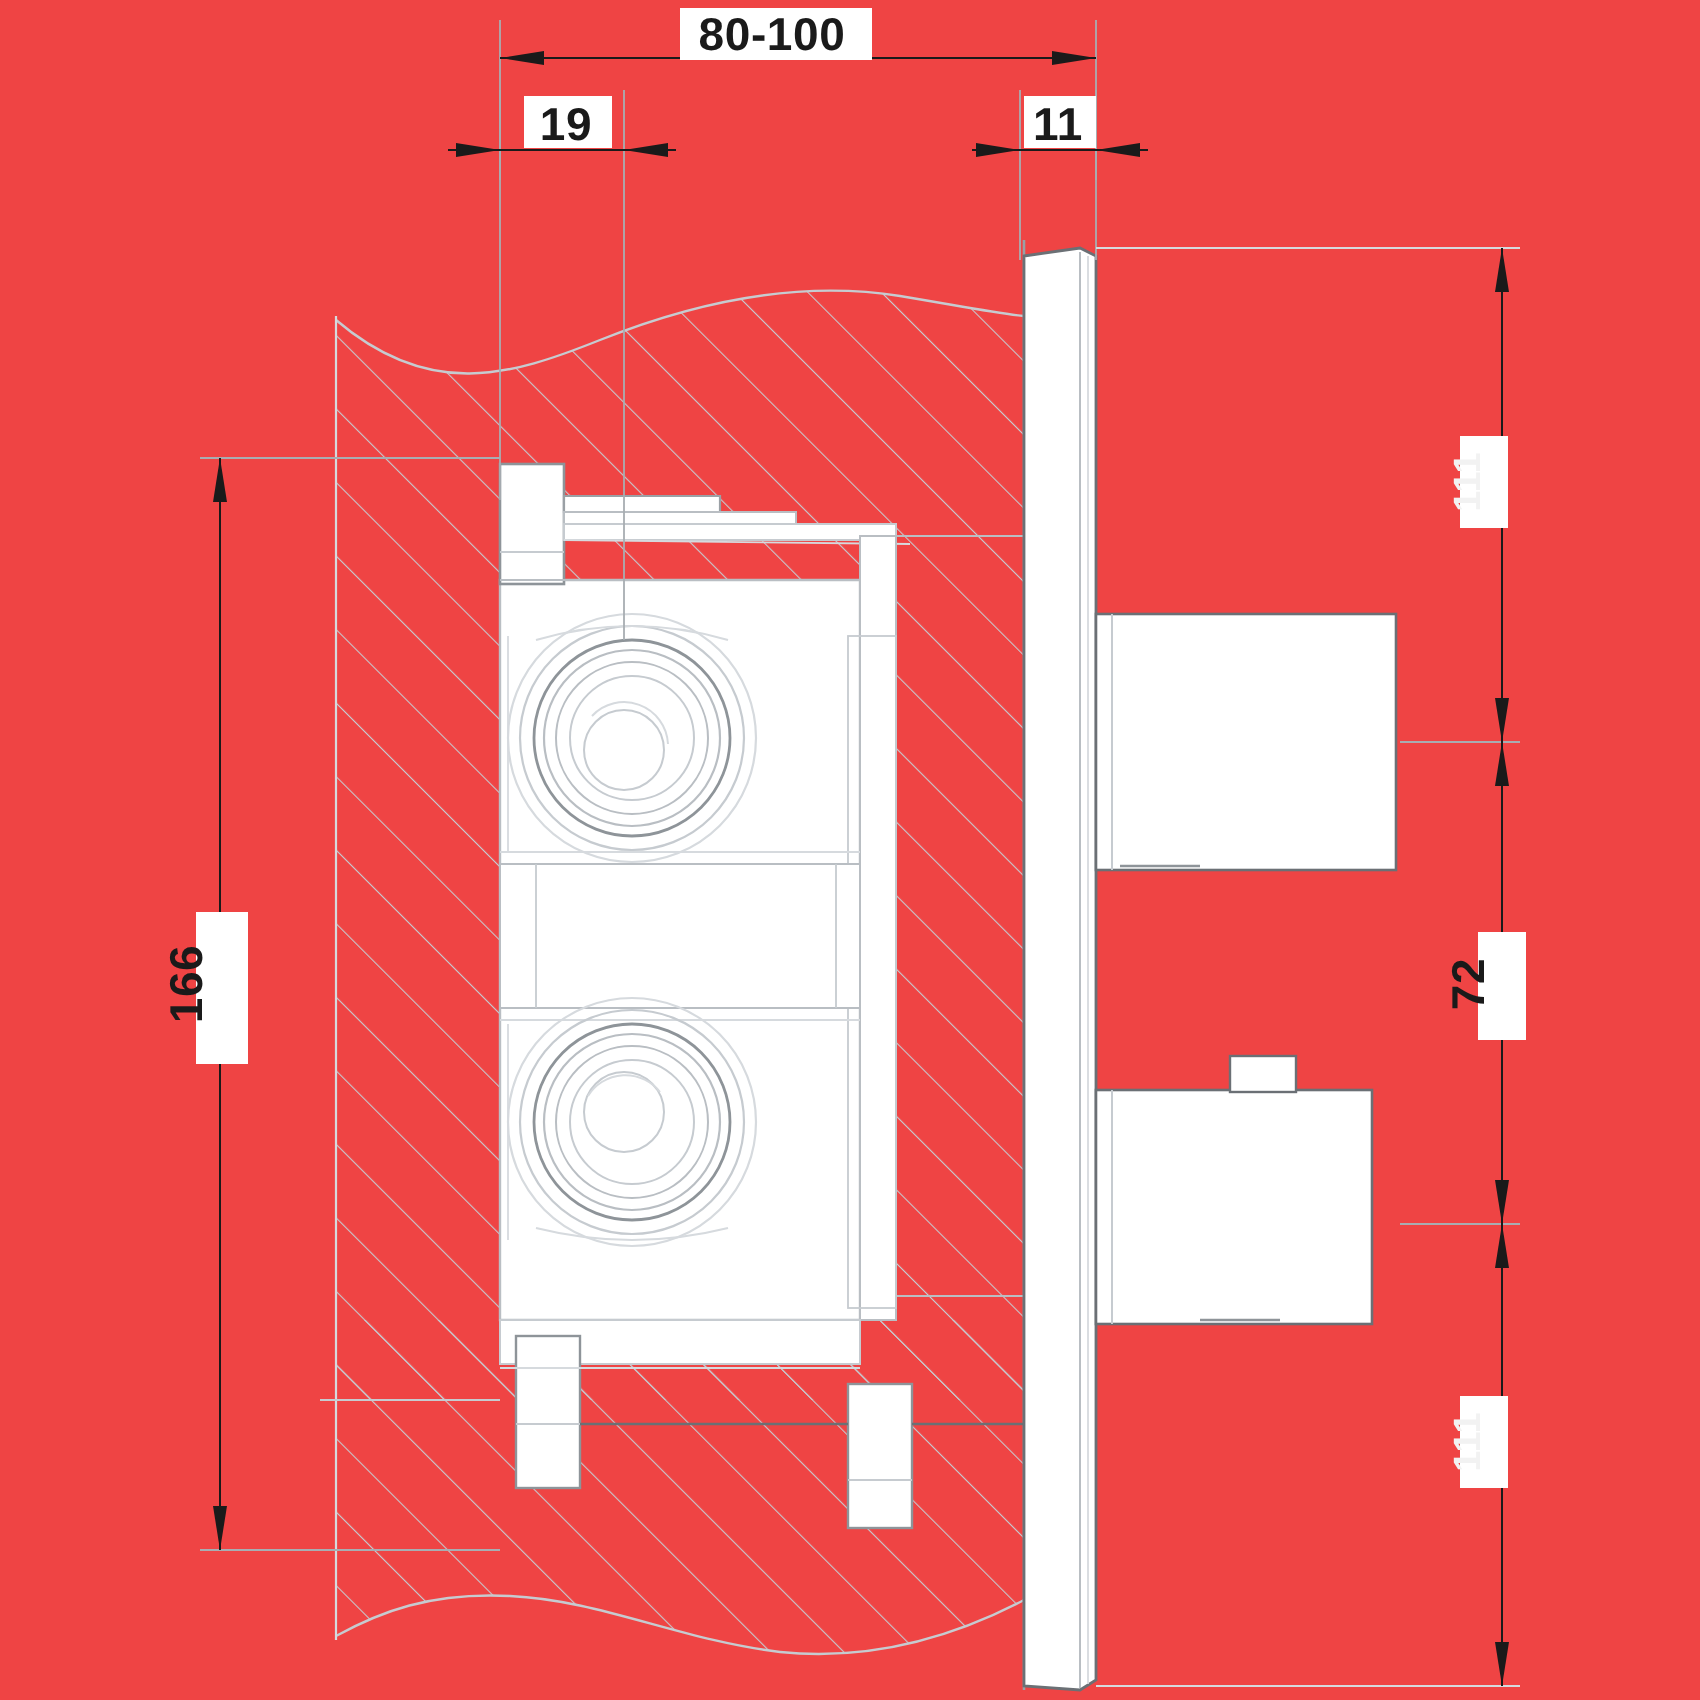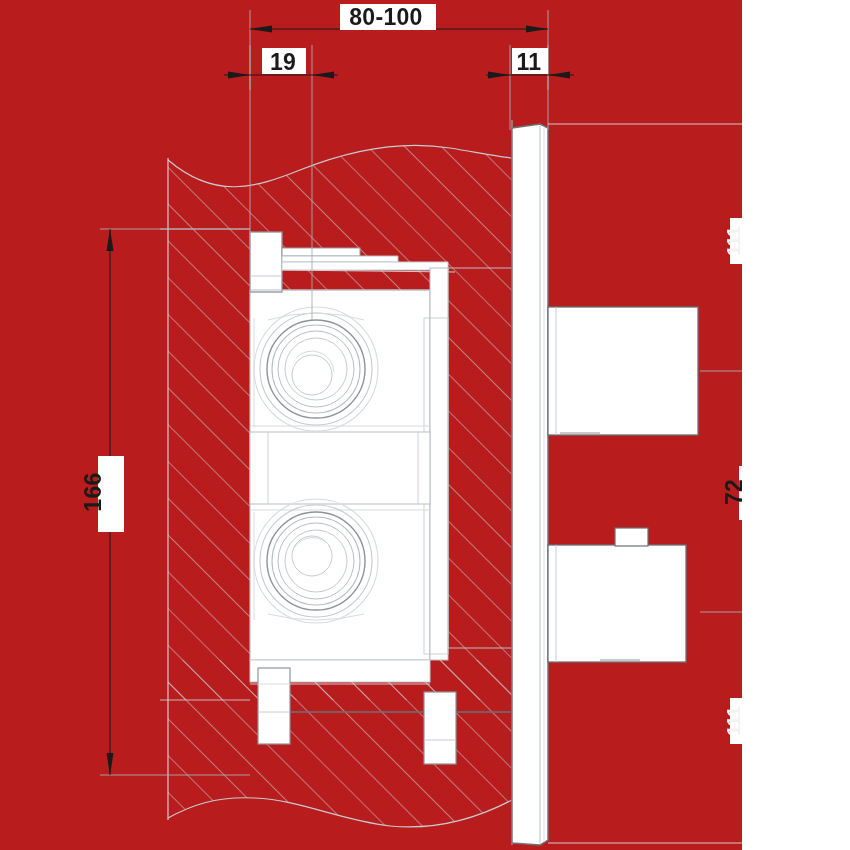--- a/index.html
+++ b/index.html
@@ -5,23 +5,23 @@
   html, body {
     margin: 0;
     padding: 0;
     background: #ffffff;
   }
   body {
     font-family: "Liberation Sans", sans-serif;
   }
   #drawing-root {
     position: relative;
-    width: 742px;
+    width: 850px;
     height: 850px;
-    background: #b91c1c;
+    background: #ef4444;
     overflow: hidden;
   }
   #cad-svg {
     position: absolute;
     left: 0;
     top: 0;
     width: 850px;
     height: 850px;
   }
   .dim-text {

